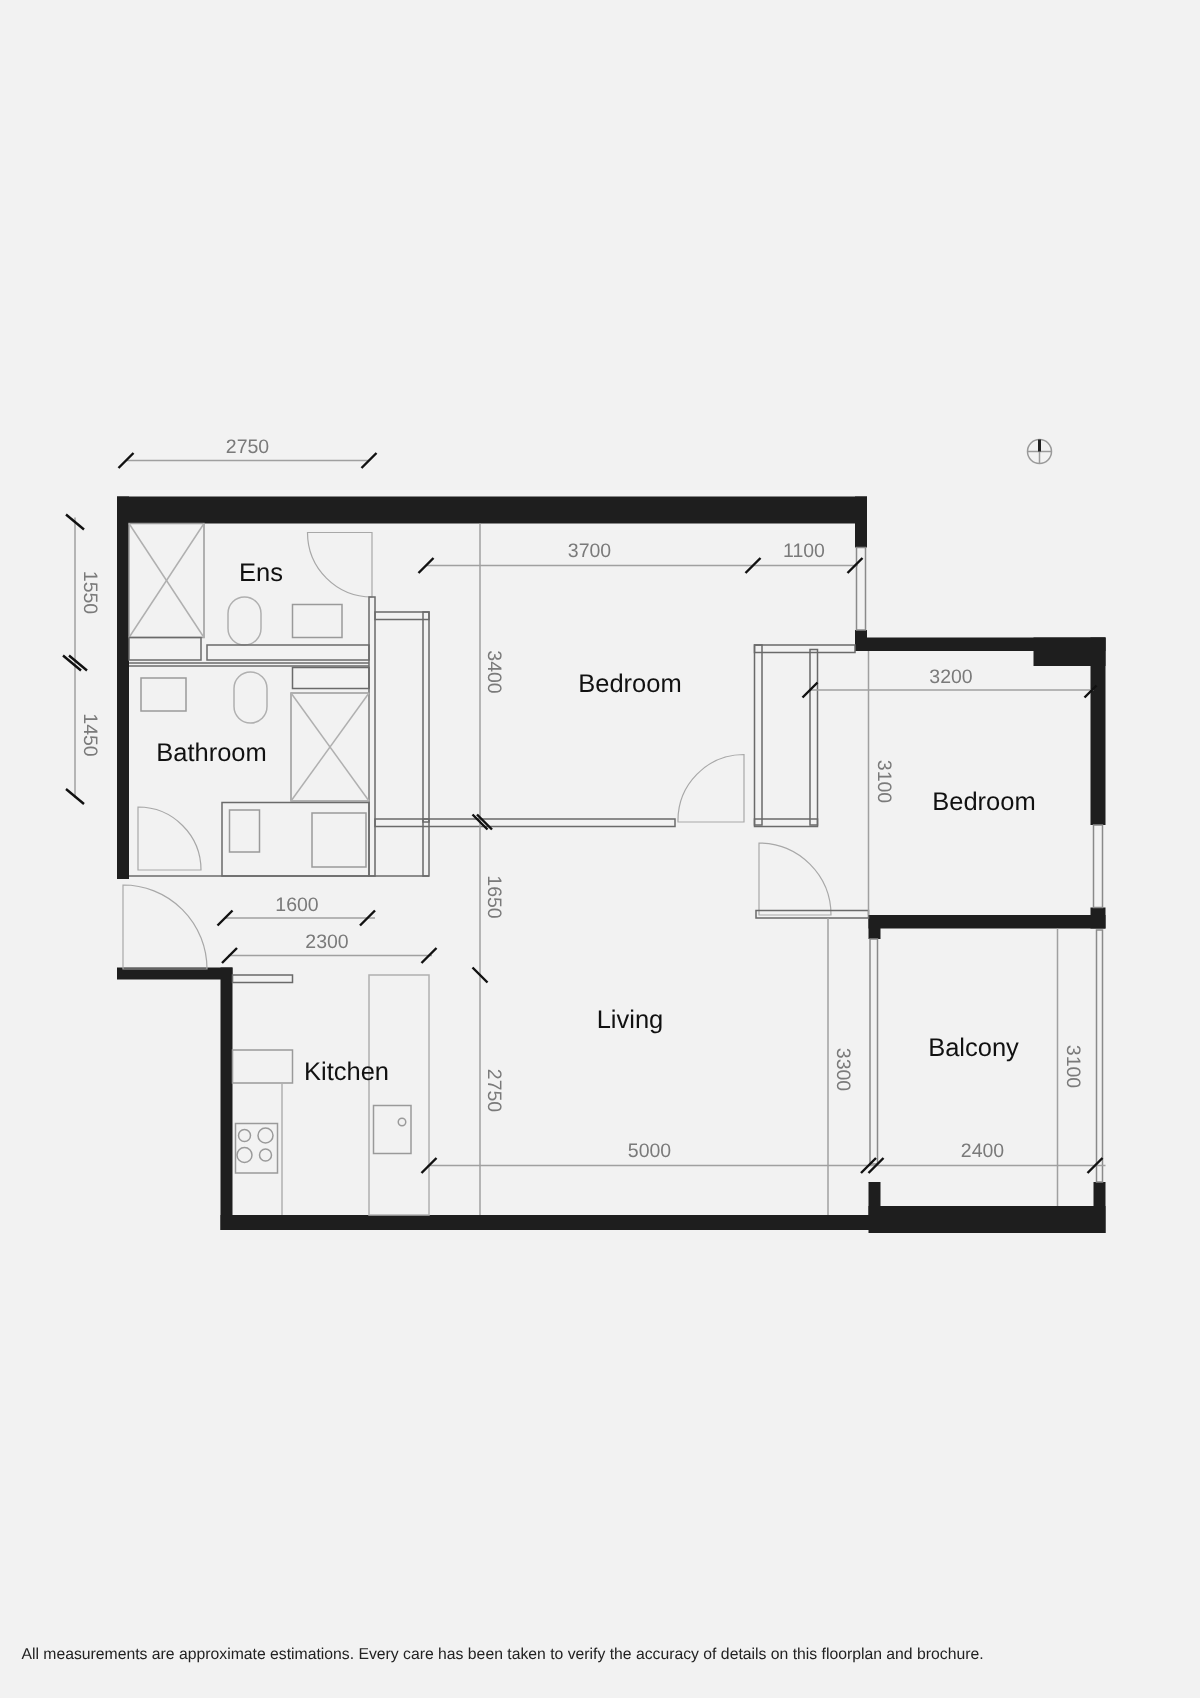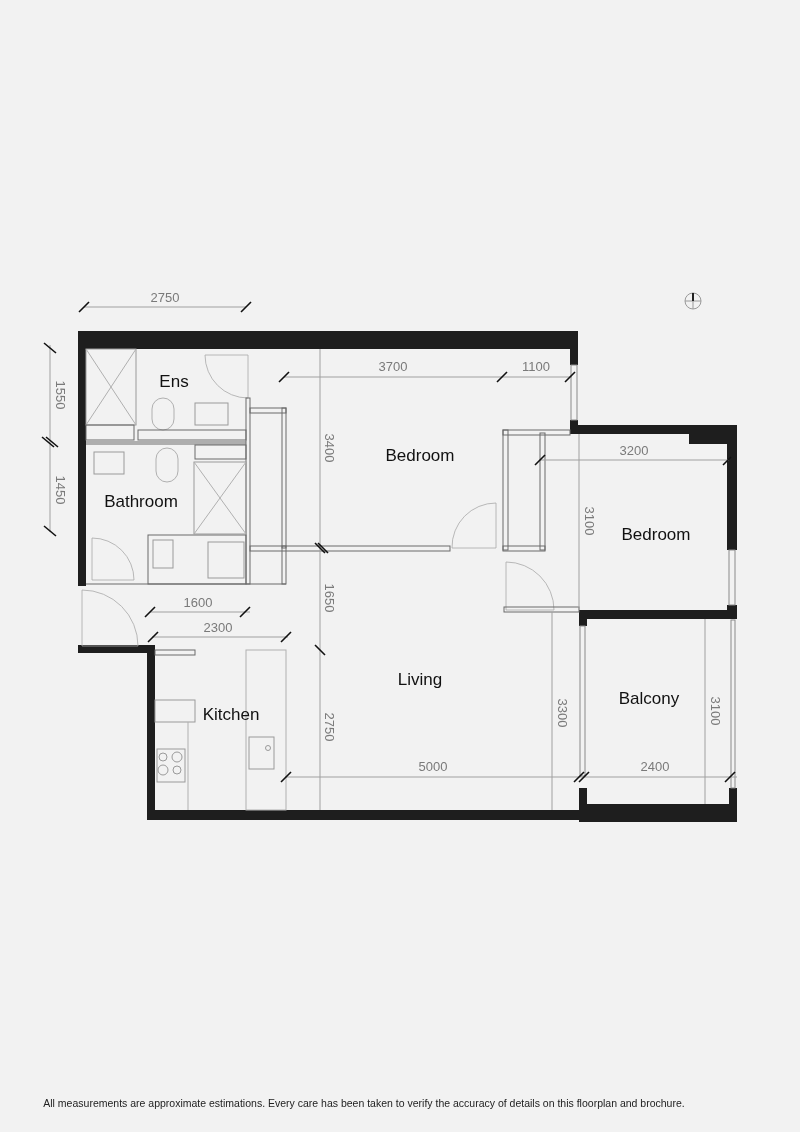--- a/index.html
+++ b/index.html
@@ -10,21 +10,21 @@
   .thin { fill: none; stroke: #6a6a6a; stroke-width: 1; }
   .thin2 { fill: none; stroke: #8a8a8a; stroke-width: 1; }
   .light { fill: none; stroke: #b0b0b0; stroke-width: 1; }
   .fixture { fill: none; stroke: #9a9a9a; stroke-width: 1; }
   .dim { stroke: #a0a0a0; stroke-width: 1; fill: none; }
   .tick { stroke: #111; stroke-width: 1.6; }
   .dimtext { fill: #7a7a7a; font-size: 13px; font-family: "Liberation Sans", sans-serif; }
   .room { fill: #111; font-size: 17px; font-family: "Liberation Sans", sans-serif; }
   .door { fill: none; stroke: #a8a8a8; stroke-width: 0.8; }
   .footer { position: absolute; left: 0; width: 670px; top: 1097px; text-align: center;
-            font-size: 10.5px; color: #222; font-family: "Liberation Sans", sans-serif; margin-left: 29px; }
+            font-size: 10.5px; color: #222; font-family: "Liberation Sans", sans-serif; }
 </style>
 </head>
 <body>
 
 <svg id="plan" viewBox="0 0 800 1132" xmlns="http://www.w3.org/2000/svg">
 
   <g>
     <circle cx="693" cy="301" r="8" fill="none" stroke="#9a9a9a" stroke-width="1"></circle>
     <line x1="685" y1="301" x2="701" y2="301" stroke="#9a9a9a" stroke-width="1"></line>
     <line x1="693" y1="293" x2="693" y2="309" stroke="#9a9a9a" stroke-width="1"></line>

